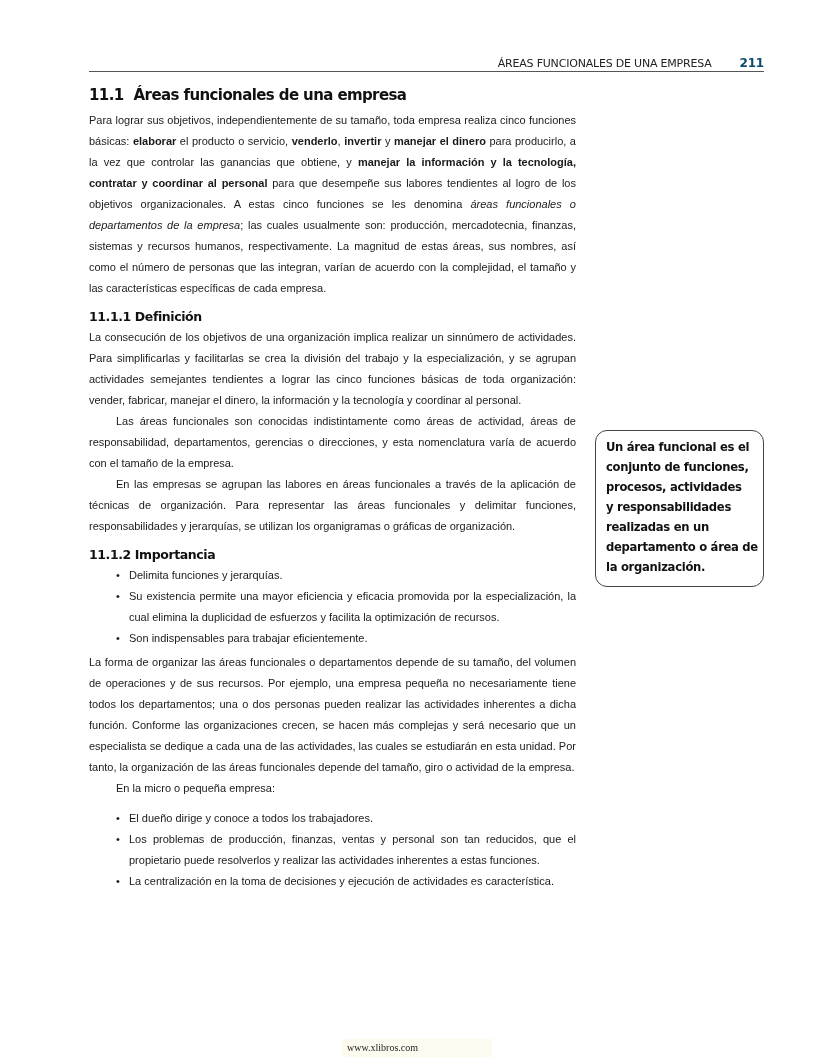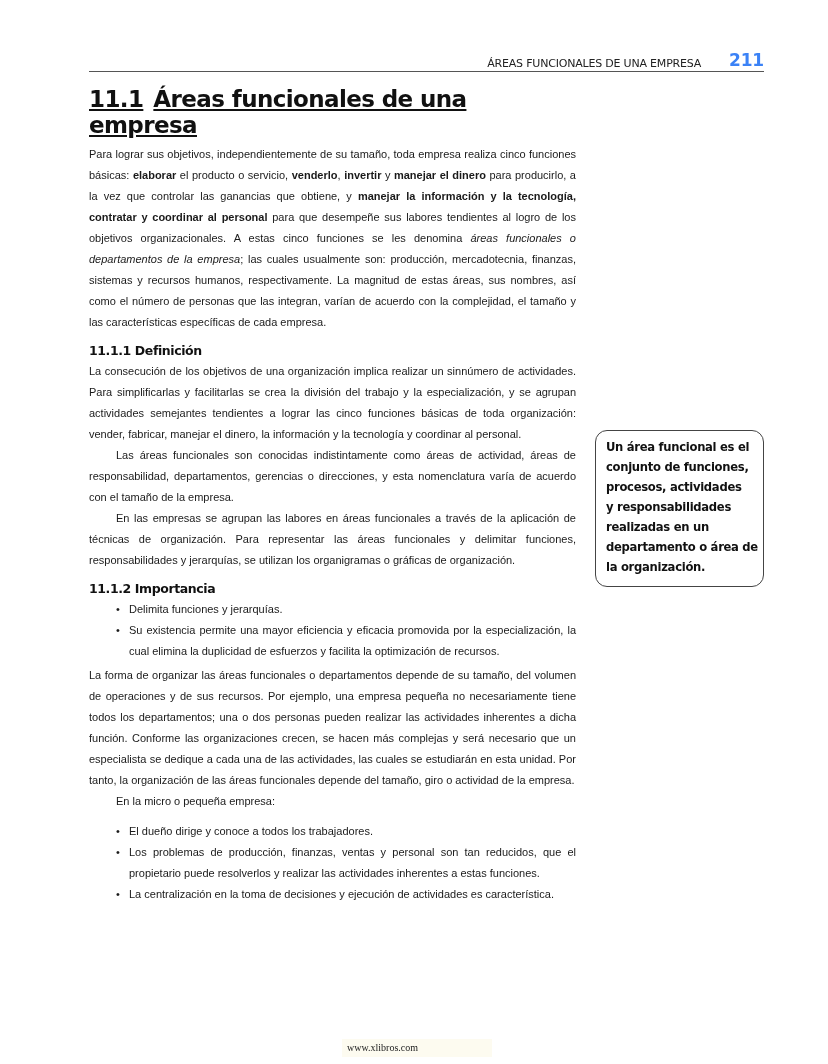--- a/index.html
+++ b/index.html
@@ -3,25 +3,25 @@
   <meta charset="utf-8">
   <style>
     html, body { margin: 0; padding: 0; background: #ffffff; }
     body { width: 828px; height: 1064px; position: relative; overflow: hidden; color: #1a1a1a; }
     .running-head {
       position: absolute; left: 89px; top: 52px; width: 675px; height: 18px;
       border-bottom: 1.3px solid #555; display: flex; justify-content: flex-end; align-items: flex-end;
       font-family: "DejaVu Sans", sans-serif; font-size: 11px; letter-spacing: -0.2px; padding-bottom: 1px;
     }
     .running-head .rh-title { margin-right: 28px; color: #222; }
-    .running-head .rh-page { font-weight: bold; font-size: 17px; color: #3b82f6; }
+    .running-head .rh-page { font-weight: bold; font-size: 12px; color: #0c4a6e; }
     .main { position: absolute; left: 89px; top: 86px; width: 487px; }
     .h1 {
-      font-family: "DejaVu Sans", sans-serif; font-weight: bold; font-size: 23px;
-      letter-spacing: -0.6px; margin: 0 0 6px 0; color: #111; text-decoration: underline;
+      font-family: "DejaVu Sans", sans-serif; font-weight: bold; font-size: 15px;
+      letter-spacing: -0.6px; margin: 0 0 6px 0; color: #111;
     }
     .h1 .num { margin-right: 10px; }
     .h2 {
       font-family: "DejaVu Sans", sans-serif; font-weight: bold; font-size: 12.5px;
       letter-spacing: -0.4px; margin: 10px 0 3px 0; color: #111;
     }
     p, li {
       font-family: Liberation Sans, sans-serif; font-size: 11px; line-height: 21px;
       text-align: justify; margin: 0; hyphens: manual;
     }
@@ -61,20 +61,21 @@
 
   <h2 class="h2">11.1.1 Definición</h2>
   <p>La consecución de los objetivos de una organización implica realizar un sinnúme­ro de actividades. Para simplificarlas y facilitarlas se crea la división del trabajo y la especialización, y se agrupan actividades semejantes tendientes a lograr las cin­co funciones básicas de toda organización: vender, fabricar, manejar el dinero, la información y la tecnología y coordinar al personal.</p>
   <p class="indent">Las áreas funcionales son conocidas indistintamente como áreas de actividad, áreas de responsabilidad, departamentos, gerencias o direcciones, y esta nomen­clatura varía de acuerdo con el tamaño de la empresa.</p>
   <p class="indent">En las empresas se agrupan las labores en áreas funcionales a través de la aplicación de técnicas de organización. Para representar las áreas funcionales y delimitar funciones, responsabilidades y jerarquías, se utilizan los organigramas o gráficas de organización.</p>
 
   <h2 class="h2">11.1.2 Importancia</h2>
   <ul>
     <li>Delimita funciones y jerarquías.</li>
     <li>Su existencia permite una mayor eficiencia y eficacia promovida por la es­pecialización, la cual elimina la duplicidad de esfuerzos y facilita la optimi­zación de recursos.</li>
+    <li>Son indispensables para trabajar eficientemente.</li>
   </ul>
   <p>La forma de organizar las áreas funcionales o departamentos depende de su tamaño, del volumen de operaciones y de sus recursos. Por ejemplo, una empresa pequeña no necesariamente tiene todos los departamentos; una o dos personas pueden reali­zar las actividades inherentes a dicha función. Conforme las organizaciones crecen, se hacen más complejas y será necesario que un especialista se dedique a cada una de las actividades, las cuales se estudiarán en esta unidad. Por tanto, la organiza­ción de las áreas funcionales depende del tamaño, giro o actividad de la empresa.</p>
   <p class="indent">En la micro o pequeña empresa:</p>
   <ul style="margin-top:9px">
     <li>El dueño dirige y conoce a todos los trabajadores.</li>
     <li>Los problemas de producción, finanzas, ventas y personal son tan reduci­dos, que el propietario puede resolverlos y realizar las actividades inheren­tes a estas funciones.</li>
     <li>La centralización en la toma de decisiones y ejecución de actividades es ca­racterística.</li>
   </ul>
 </div>
 

